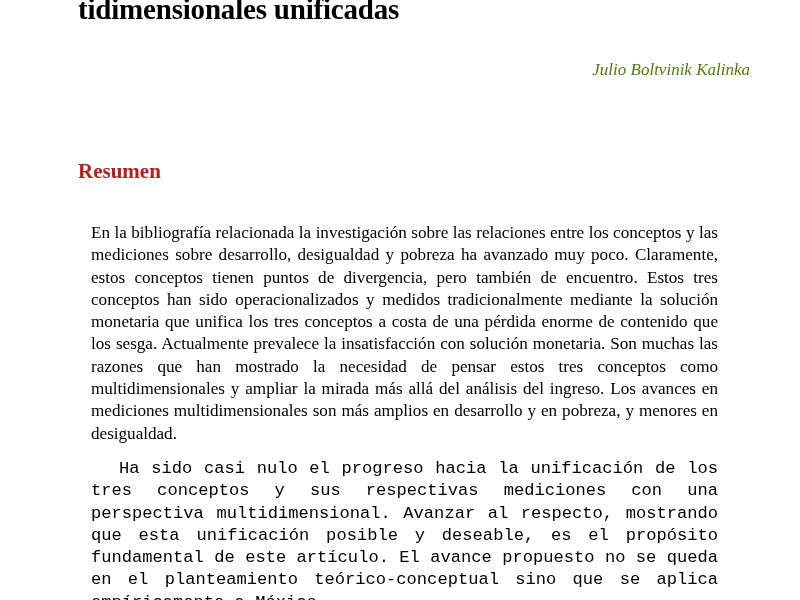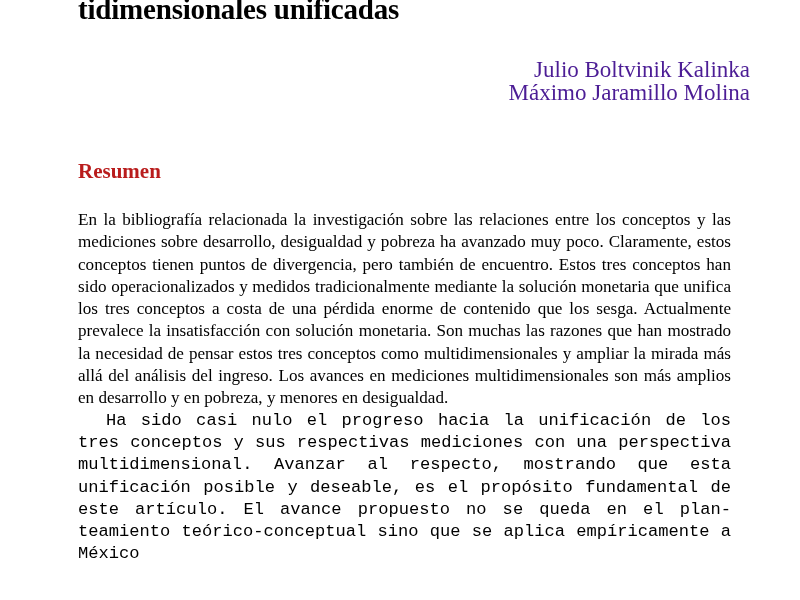--- a/index.html
+++ b/index.html
@@ -42,23 +42,24 @@
   }
 
   .authors {
     position: absolute;
     right: 50px;
     top: 58px;
     text-align: right;
   }
   .author-name {
     font-family: "Liberation Serif", "DejaVu Serif", serif;
-    font-size: 23px;
+    font-style: italic;
+    font-size: 17px;
     line-height: 23px;
-    color: #4c1d95;
+    color: #4d7c0f;
     white-space: nowrap;
   }
 
   .section-heading {
     position: absolute;
     left: 78px;
     top: 158px;
     font-family: "Liberation Serif", "DejaVu Serif", serif;
     font-weight: bold;
     font-size: 21px;
@@ -67,21 +68,21 @@
     color: #b91c1c;
   }
 
   .abstract {
     position: absolute;
     left: 78px;
     top: 209px;
     width: 653px;
   }
   .abstract p {
-    margin: 0;
+    margin: 13px;
     font-family: "Liberation Serif", "DejaVu Serif", serif;
     font-size: 17.1px;
     line-height: 22.3px;
     text-align: justify;
     text-justify: inter-word;
     color: #000000;
     hyphens: manual;
   }
   .abstract p.indented {
     text-indent: 28px;
@@ -92,21 +93,20 @@
 <body>
 
 <div class="page">
 
   <div class="title-block">
     <h1 class="article-title">tidimensionales unificadas</h1>
   </div>
 
   <div class="authors">
     <div class="author-name">Julio Boltvinik Kalinka</div>
-    <div class="author-name">Máximo Jaramillo Molina</div>
   </div>
 
   <h2 class="section-heading">Resumen</h2>
 
   <div class="abstract">
     <p>En la bibliografía relacionada la investigación sobre las relaciones entre los conceptos y las mediciones sobre desarrollo, desigualdad y pobreza ha avan­zado muy poco. Claramente, estos conceptos tienen puntos de divergencia, pero también de encuentro. Estos tres conceptos han sido operacionalizados y medidos tradicionalmente mediante la solución monetaria que unifica los tres conceptos a costa de una pérdida enorme de contenido que los sesga. Actualmente prevalece la insatisfacción con solución monetaria. Son muchas las razones que han mostrado la necesidad de pensar estos tres conceptos como multidimensionales y ampliar la mirada más allá del análisis del ingre­so. Los avances en mediciones multidimensionales son más amplios en desa­rrollo y en pobreza, y menores en desigualdad.</p>
     <p class="indented">Ha sido casi nulo el progreso hacia la unificación de los tres conceptos y sus respectivas mediciones con una perspectiva multidimensional. Avanzar al respecto, mostrando que esta unificación posible y deseable, es el propósi­to fundamental de este artículo. El avance propuesto no se queda en el plan­teamiento teórico-conceptual sino que se aplica empíricamente a México</p>
   </div>
 
 </div>

